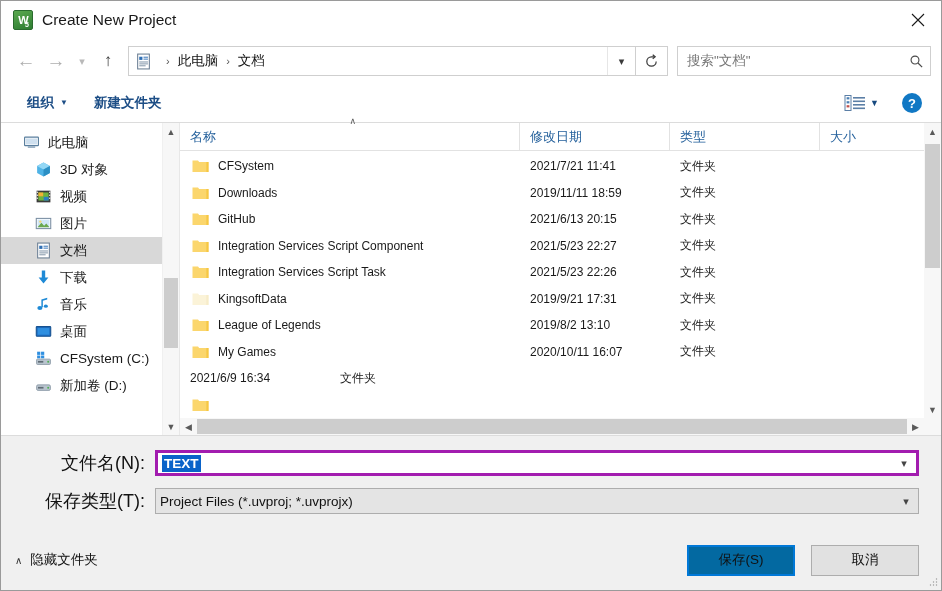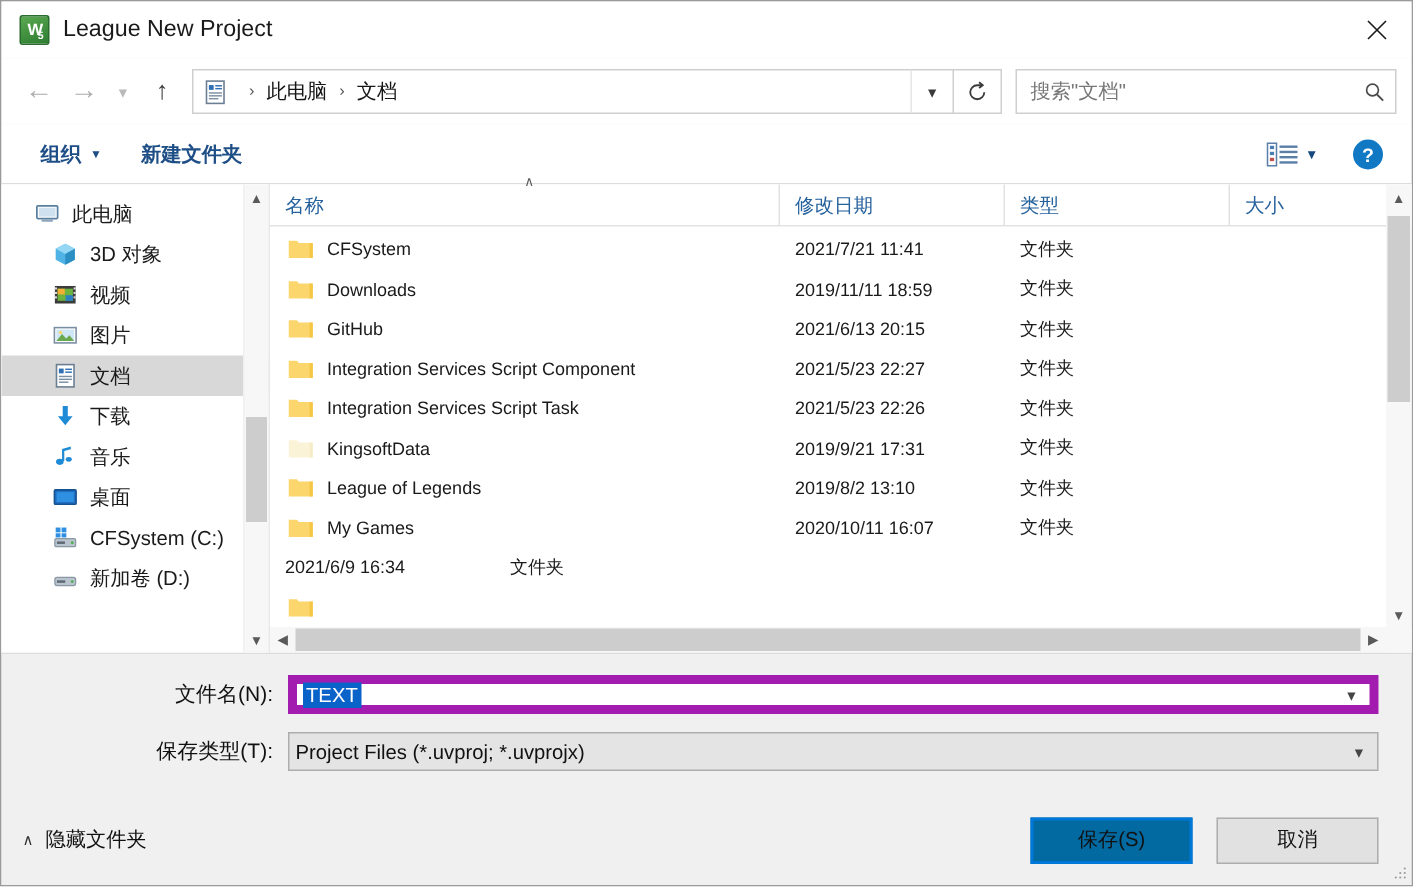--- a/index.html
+++ b/index.html
@@ -249,33 +249,33 @@
   .hs-thumb { flex: 1; height: 15px; background: #cdcdcd; margin: 0 0px; }
   .hs-corner { width: 17px; height: 17px; background: #f7f7f7; flex:none; }
 
   
   .form {
     background: #f0f0f0;
     padding: 12px 0 6px 0;
   }
   .frow { display: flex; align-items: center; height: 30px; margin-bottom: 8px; }
   .flabel {
-    width: 191px; text-align: right; padding-right: 10px;
-    font-size: 14px; color: #111;
+    width: 154px; text-align: right; padding-right: 10px;
+    font-size: 18px; color: #111;
   }
   .combo {
     flex: 1; margin-right: 22px;
     height: 26px;
     border: 1px solid #7a7a7a;
     background: #ffffff;
     display: flex; align-items: center;
     padding-left: 4px;
     position: relative;
   }
-  .combo.focused { border: 6px solid #a21caf; }
+  .combo.focused { border: 3px solid #a21caf; font-weight: bold; }
   .combo.readonly { background: #e4e4e4; border: 1px solid #adadad; }
   .combo .val { font-size: 13.5px; color: #111; }
   .combo .val.sel { background: #0a63c9; color: #ffffff; padding: 1px 2px; }
   .combo .cdrop {
     position: absolute; right: 0; top: 0; bottom: 0; width: 24px;
     display: flex; align-items: center; justify-content: center;
     color: #454545; font-size: 11px;
   }
 
   
@@ -310,21 +310,21 @@
 </head>
 <body>
 
 <div class="dialog">
 
   <div class="titlebar">
     <div class="title-icon">
       <span class="w">W</span>
         <span class="v">5</span>
     </div>
-    <div class="title-text">League New Project</div>
+    <div class="title-text">Create New Project</div>
     <div class="close-btn">
       <svg width="14" height="14" viewBox="0 0 14 14">
           <path d="M1 1 L13 13 M13 1 L1 13" stroke="#1a1a1a" stroke-width="1.1" fill="none"></path>
         </svg>
     </div>
   </div>
 
   <div class="navbar">
     <div class="nav-arrow">←</div>
     <div class="nav-arrow">→</div>

